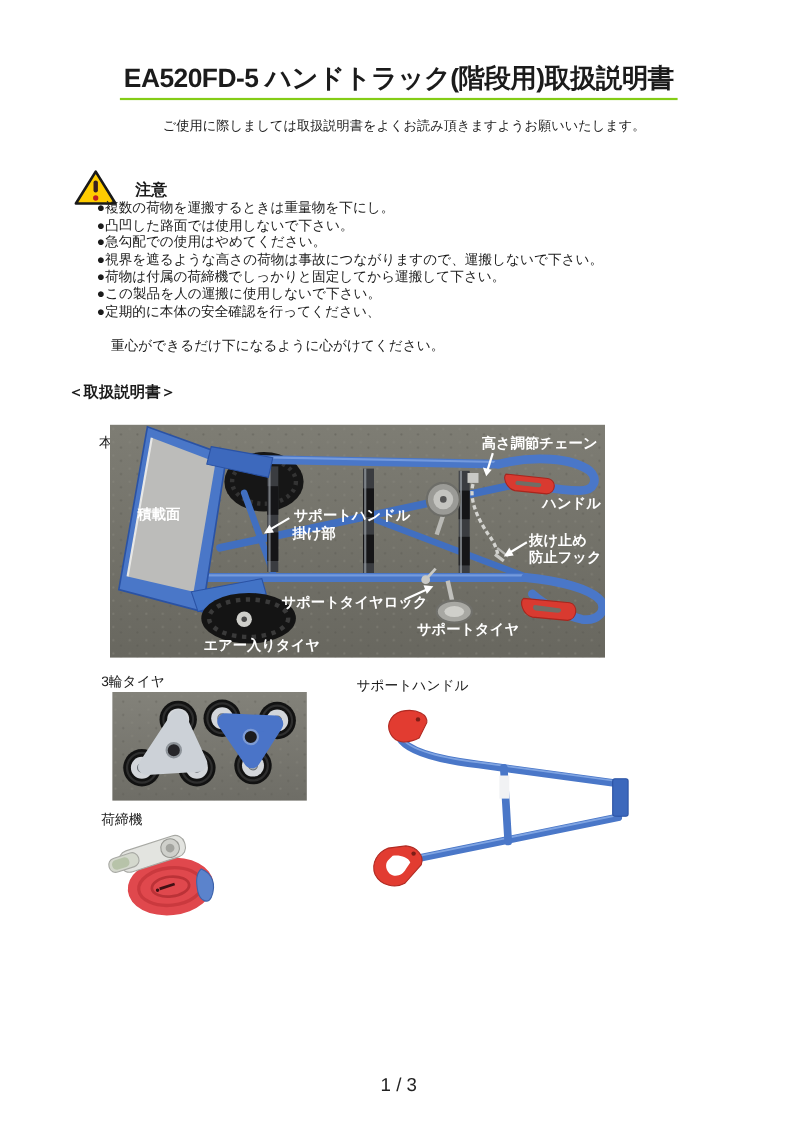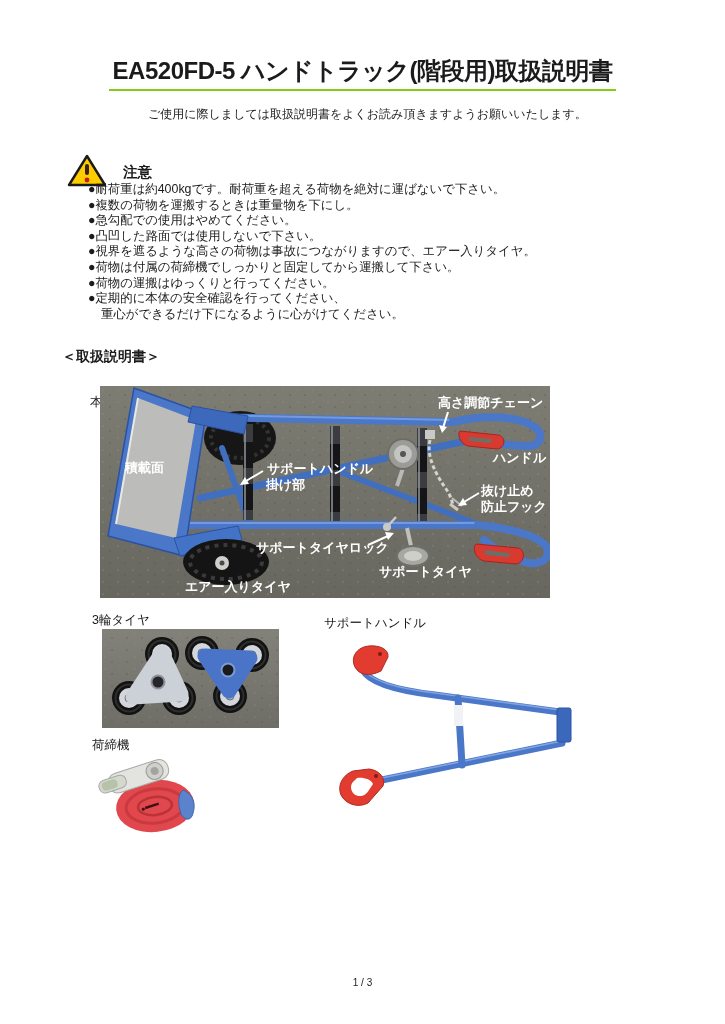--- a/index.html
+++ b/index.html
@@ -11,28 +11,28 @@
   .abs{position:absolute;}
   .title-wrap{left:0;right:0;top:55px;text-align:center;}
   .doc-title{
     display:inline-block;font-size:24px;font-weight:bold;letter-spacing:-0.5px;
     border-bottom:2px solid #84cc16;padding:0 4px 2px 4px;white-space:nowrap;
   }
   .intro{left:148px;top:106px;font-size:12px;line-height:16.5px;white-space:nowrap;}
   .warn-head{left:112px;top:163px;font-size:14.5px;font-weight:bold;margin-left:11px;}
   .warn-icon{left:67px;top:154px;}
   .bullets{left:88px;top:182px;font-size:12.4px;line-height:15.6px;white-space:nowrap;}
-  .bullets .cont{padding-left:13px;}
+  .bullets .cont{padding-left:13px;margin-top:16px;}
   .sec-head{left:62px;top:348px;font-size:14px;font-weight:bold;}
   .sub-label{font-size:12.5px;}
   .lbl-body{left:90px;top:366px;margin-top:28px;}
   .lbl-tri{left:92px;top:612px;}
   .lbl-shandle{left:324px;top:615px;}
   .lbl-strap{left:92px;top:737px;}
-  .footer{left:0;right:0;top:977px;text-align:center;font-size:10px;color:#222;}
+  .footer{left:0;right:0;top:977px;text-align:center;font-size:17px;color:#222;}
   svg text{font-family:"Liberation Sans","DejaVu Sans",sans-serif;}
   .photo-label{font-size:13px;font-weight:bold;fill:#ffffff;}
 </style>
 </head>
 <body>
 
 <div class="abs title-wrap">
   <span class="doc-title">EA520FD-5 ハンドトラック(階段用)取扱説明書</span>
 </div>
 
@@ -43,27 +43,26 @@
 <div class="abs warn-icon">
   <svg width="40" height="34" viewBox="0 0 40 34">
     <path d="M20,2 L38,31 L2,31 Z" fill="#ffcc00" stroke="#1a1a1a" stroke-width="2.4" stroke-linejoin="round"></path>
     <rect x="18" y="10" width="4" height="11" rx="2" fill="#3a2020"></rect>
     <circle cx="20" cy="26" r="2.4" fill="#c02020"></circle>
   </svg>
 </div>
 <div class="abs warn-head">注意</div>
 
 <div class="abs bullets">
-  <div>●耐荷重は約400kgです。耐荷重を超える荷物を絶対に運ばないで下さい。</div>
   <div>●複数の荷物を運搬するときは重量物を下にし。</div>
+  <div>●凸凹した路面では使用しないで下さい。</div>
   <div>●急勾配での使用はやめてください。</div>
-  <div>●凸凹した路面では使用しないで下さい。</div>
-  <div>●視界を遮るような高さの荷物は事故につながりますので、エアー入りタイヤ。</div>
+  <div>●視界を遮るような高さの荷物は事故につながりますので、運搬しないで下さい。</div>
   <div>●荷物は付属の荷締機でしっかりと固定してから運搬して下さい。</div>
-  <div>●荷物の運搬はゆっくりと行ってください。</div>
+  <div>●この製品を人の運搬に使用しないで下さい。</div>
   <div>●定期的に本体の安全確認を行ってください、</div>
   <div class="cont">重心ができるだけ下になるように心がけてください。</div>
 </div>
 
 <div class="abs sec-head">＜取扱説明書＞</div>
 <div class="abs sub-label lbl-body">本体</div>
 
 <div class="abs" style="left:100px;top:386px;">
 <svg width="450" height="212" viewBox="0 0 450 212">
   <defs>

